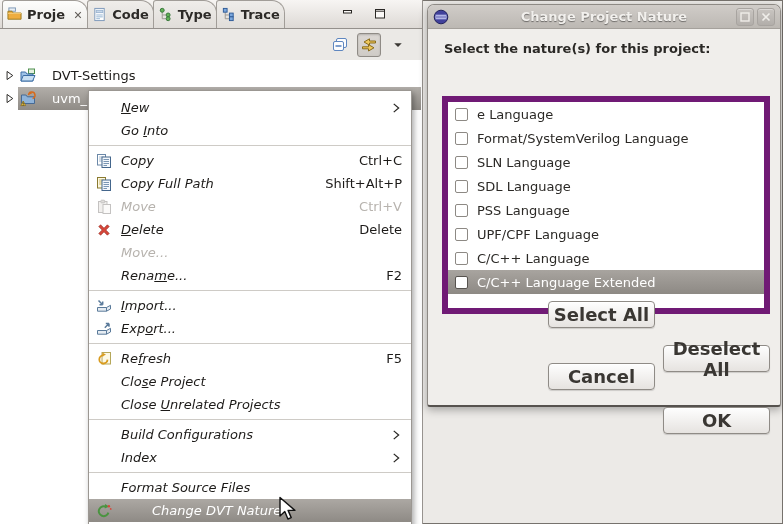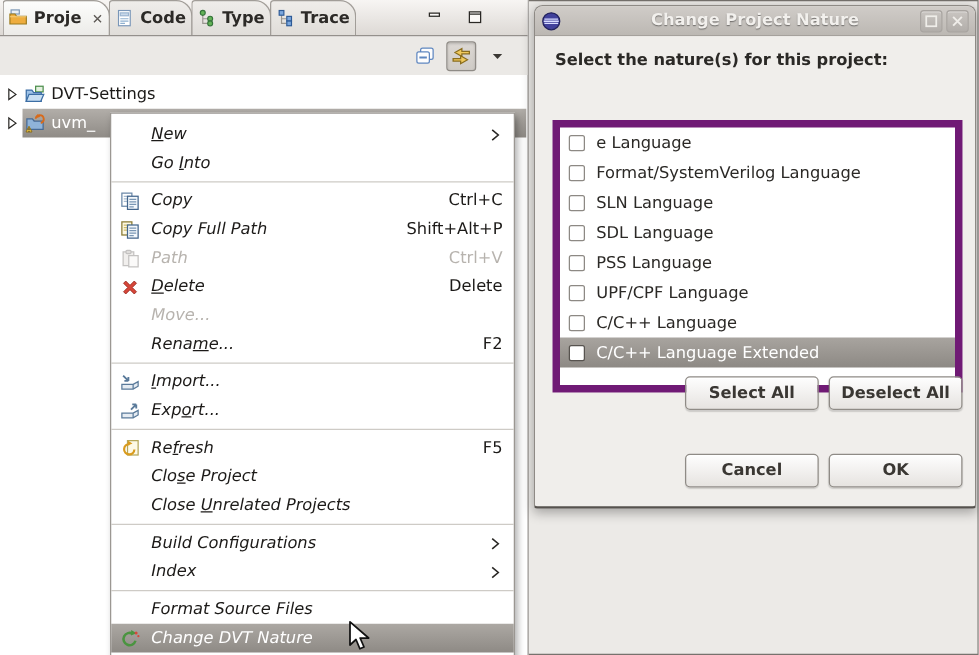--- a/index.html
+++ b/index.html
@@ -22,58 +22,58 @@
   .viewbar { height:31px; background:#ebe9e6; display:flex; justify-content:flex-end; align-items:center; gap:5px; padding-right:12px; }
   .vb-btn { width:24px; height:24px; display:flex; align-items:center; justify-content:center; border:1px solid transparent; border-radius:3px; }
   .vb-btn.pressed { border-color:#8f8b86; background:linear-gradient(#dcd8d4,#cfcbc6); box-shadow:inset 0 1px 2px rgba(0,0,0,.18); }
   .vb-btn svg { width:16px; height:16px; display:block; }
   .vb-btn.small svg { width:12px; height:12px; }
 
   .tree { position:absolute; top:61px; left:0; right:1px; bottom:0; background:#fff; padding-top:3px; }
   .trow { display:flex; align-items:center; height:23px; }
   .trow .arrow { width:18px; display:flex; justify-content:center; flex:none; }
   .trow .arrow svg { width:13px; height:13px; display:block; }
-  .tsel { flex:1; height:100%; display:flex; align-items:center; gap:5px; padding-left:2px; color:#1c1a18; }
+  .tsel { flex:1; height:100%; display:flex; align-items:center; gap:16px; padding-left:2px; color:#1c1a18; }
   .trow.selected .tsel { background:linear-gradient(#b2aea9,#8f8b86); color:#fff; }
   .tsel .icon svg { width:16px; height:16px; display:block; }
 
   
   .menu { position:absolute; left:88px; top:90px; width:324px; height:440px; background:#fff; border:1px solid #9b9792; box-shadow:2px 3px 6px rgba(0,0,0,.35); padding-top:5px; z-index:10; }
   .mi { display:flex; align-items:center; height:23px; padding:0 9px 0 7px; color:#1c1a18; }
   .mi .mic { width:20px; height:16px; margin-right:5px; flex:none; }
   .mi .mic svg { width:16px; height:16px; display:block; }
   .mi .lbl { white-space:nowrap;font-style:italic; }
   .mi .spacer { flex:1; }
   .mi .sc { white-space:nowrap; color:#1c1a18; }
   .mi .subarrow { margin-left:8px; display:flex; }
   .mi .subarrow svg { width:12px; height:12px; display:block; }
   .mi.disabled .lbl, .mi.disabled .sc { color:#b7b3ae; }
-  .mi.hl { background:linear-gradient(#aca8a3,#8e8a85); color:#fff; }
+  .mi.hl { background:linear-gradient(#aca8a3,#8e8a85); color:#fff;gap:31px; }
   .menu-sep { height:7px; display:flex; align-items:center; }
   .menu-sep .line { width:100%; border-top:1px solid #cecbc6; }
 
   
   .dialog { position:absolute; left:427px; top:4px; width:354px; height:403px; background:#f0eeeb; border:1px solid #8e8a85; border-bottom:2px solid #56524e; border-radius:7px 7px 3px 3px; box-shadow:0 3px 9px rgba(0,0,0,.3); z-index:5; }
   .titlebar { height:24px; border-radius:6px 6px 0 0; background:linear-gradient(#d0ccc8,#bcb8b3); display:flex; align-items:center; padding:0 5px; position:relative; border-bottom:1px solid #a5a19c;gap:48px; }
   .titlebar .icon svg { width:16px; height:16px; display:block; }
   .dlg-title { position:absolute; left:0; right:0; text-align:center; font-weight:bold; color:#f2f0ed; text-shadow:0 1px 1px rgba(0,0,0,.45); pointer-events:none; }
   .tb-btns { margin-left:auto; display:flex; gap:3px; z-index:1; }
   .tb-btn { width:18px; height:18px; border:1px solid #a8a4a0; border-radius:3px; background:linear-gradient(#c9c5c1,#b2aeaa); box-shadow:inset 0 1px 0 rgba(255,255,255,.35); display:flex; align-items:center; justify-content:center; }
   .tb-btn svg { width:13px; height:13px; display:block; }
 
   .prompt { position:absolute; left:16px; top:36px; font-weight:bold; color:#2b2926; }
   .nature-list { position:absolute; left:14px; top:66px; width:328px; height:218px; background:#fff; border:6px solid #701a75; overflow:hidden;margin-top:25px; }
   .nrow { display:flex; align-items:center; height:24px; padding-left:7px; color:#2b2926; }
   .nrow .cb { width:13px; height:13px; border:1px solid #8d8984; border-radius:2px; background:#fff; margin-right:9px; flex:none; }
   .nrow.sel { background:linear-gradient(#a8a49f,#8d8984); color:#fff; }
   .nrow.sel .cb { border-color:#57534f; }
 
-  .btn { position:absolute; height:27px; border:1px solid #8f8b86; border-radius:4px; background:linear-gradient(#fefefe,#e6e3e0); box-shadow:0 1px 1px rgba(0,0,0,.15), inset 0 1px 0 #fff; font-weight:bold; font-size:13px; color:#3a3733; display:flex; align-items:center; justify-content:center; font-family:inherit; }
+  .btn { position:absolute; height:27px; border:1px solid #8f8b86; border-radius:4px; background:linear-gradient(#fefefe,#e6e3e0); box-shadow:0 1px 1px rgba(0,0,0,.15), inset 0 1px 0 #fff; font-weight:bold; font-size:18px; color:#3a3733; display:flex; align-items:center; justify-content:center; font-family:inherit; }
   .btn.col1 { left:120px; width:107px; }
-  .btn.col2 { left:235px; width:107px; }
+  .btn.col2 { left:235px; width:107px;margin-top:44px; }
   .btn.row1 { top:296px; }
   .btn.row2 { top:358px; }
 
   .cursor { position:absolute; left:277px; top:496px; z-index:30; }
 </style>
 </head>
 <body>
 
 <div id="screen">
 
@@ -258,21 +258,21 @@
         <span class="sc">Shift+Alt+P</span>
       </div>
       <div class="mi disabled">
         <span class="mic">
           <svg viewBox="0 0 16 16" opacity=".5">
             <rect x="2.5" y="2.5" width="8.5" height="11" fill="#e4e1dd" stroke="#8a8784"></rect>
             <rect x="4.8" y="1.2" width="4" height="2.6" rx=".8" fill="#c2bfba" stroke="#8a8784"></rect>
             <rect x="7" y="5.5" width="7.5" height="9" fill="#f8f6f4" stroke="#8a8784"></rect>
           </svg>
         </span>
-        <span class="lbl">Path</span>
+        <span class="lbl">Move</span>
         <span class="spacer"></span>
         <span class="sc">Ctrl+V</span>
       </div>
       <div class="mi">
         <span class="mic">
           <svg viewBox="0 0 16 16">
             <path d="M2.8 4.6L4.6 2.8 8 6.2l3.4-3.4 1.8 1.8L9.8 8l3.4 3.4-1.8 1.8L8 9.8l-3.4 3.4-1.8-1.8L6.2 8z" fill="#d6473a" stroke="#8e1f14" stroke-width=".6"></path>
           </svg>
         </span>
         <span class="lbl"><u>D</u>elete</span>

